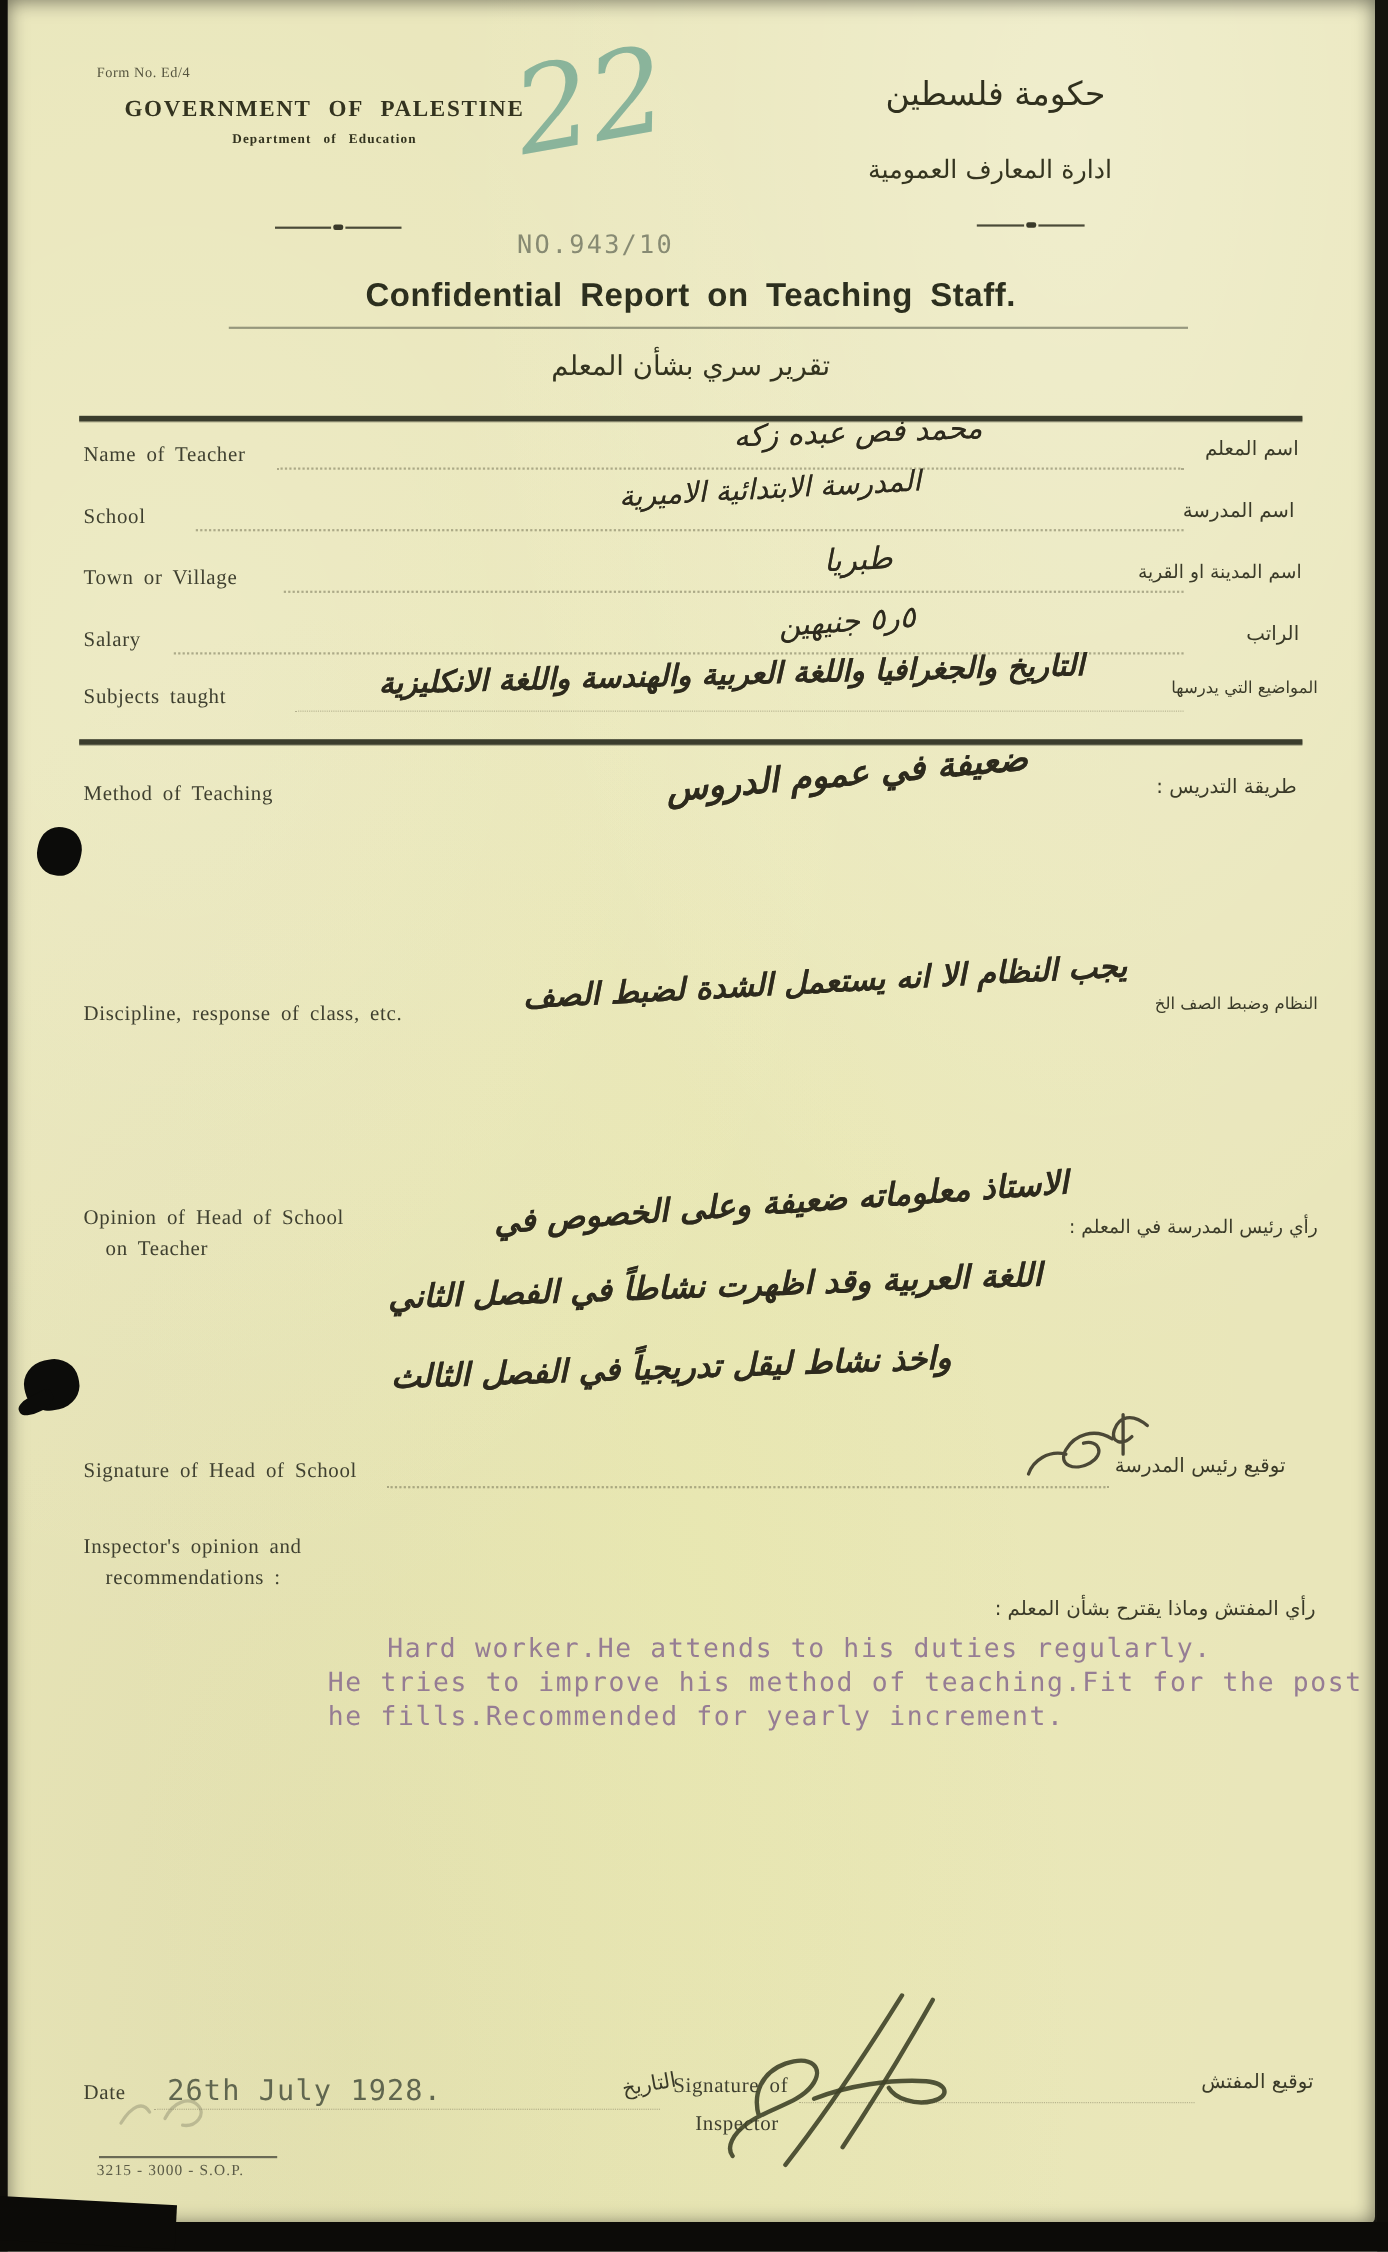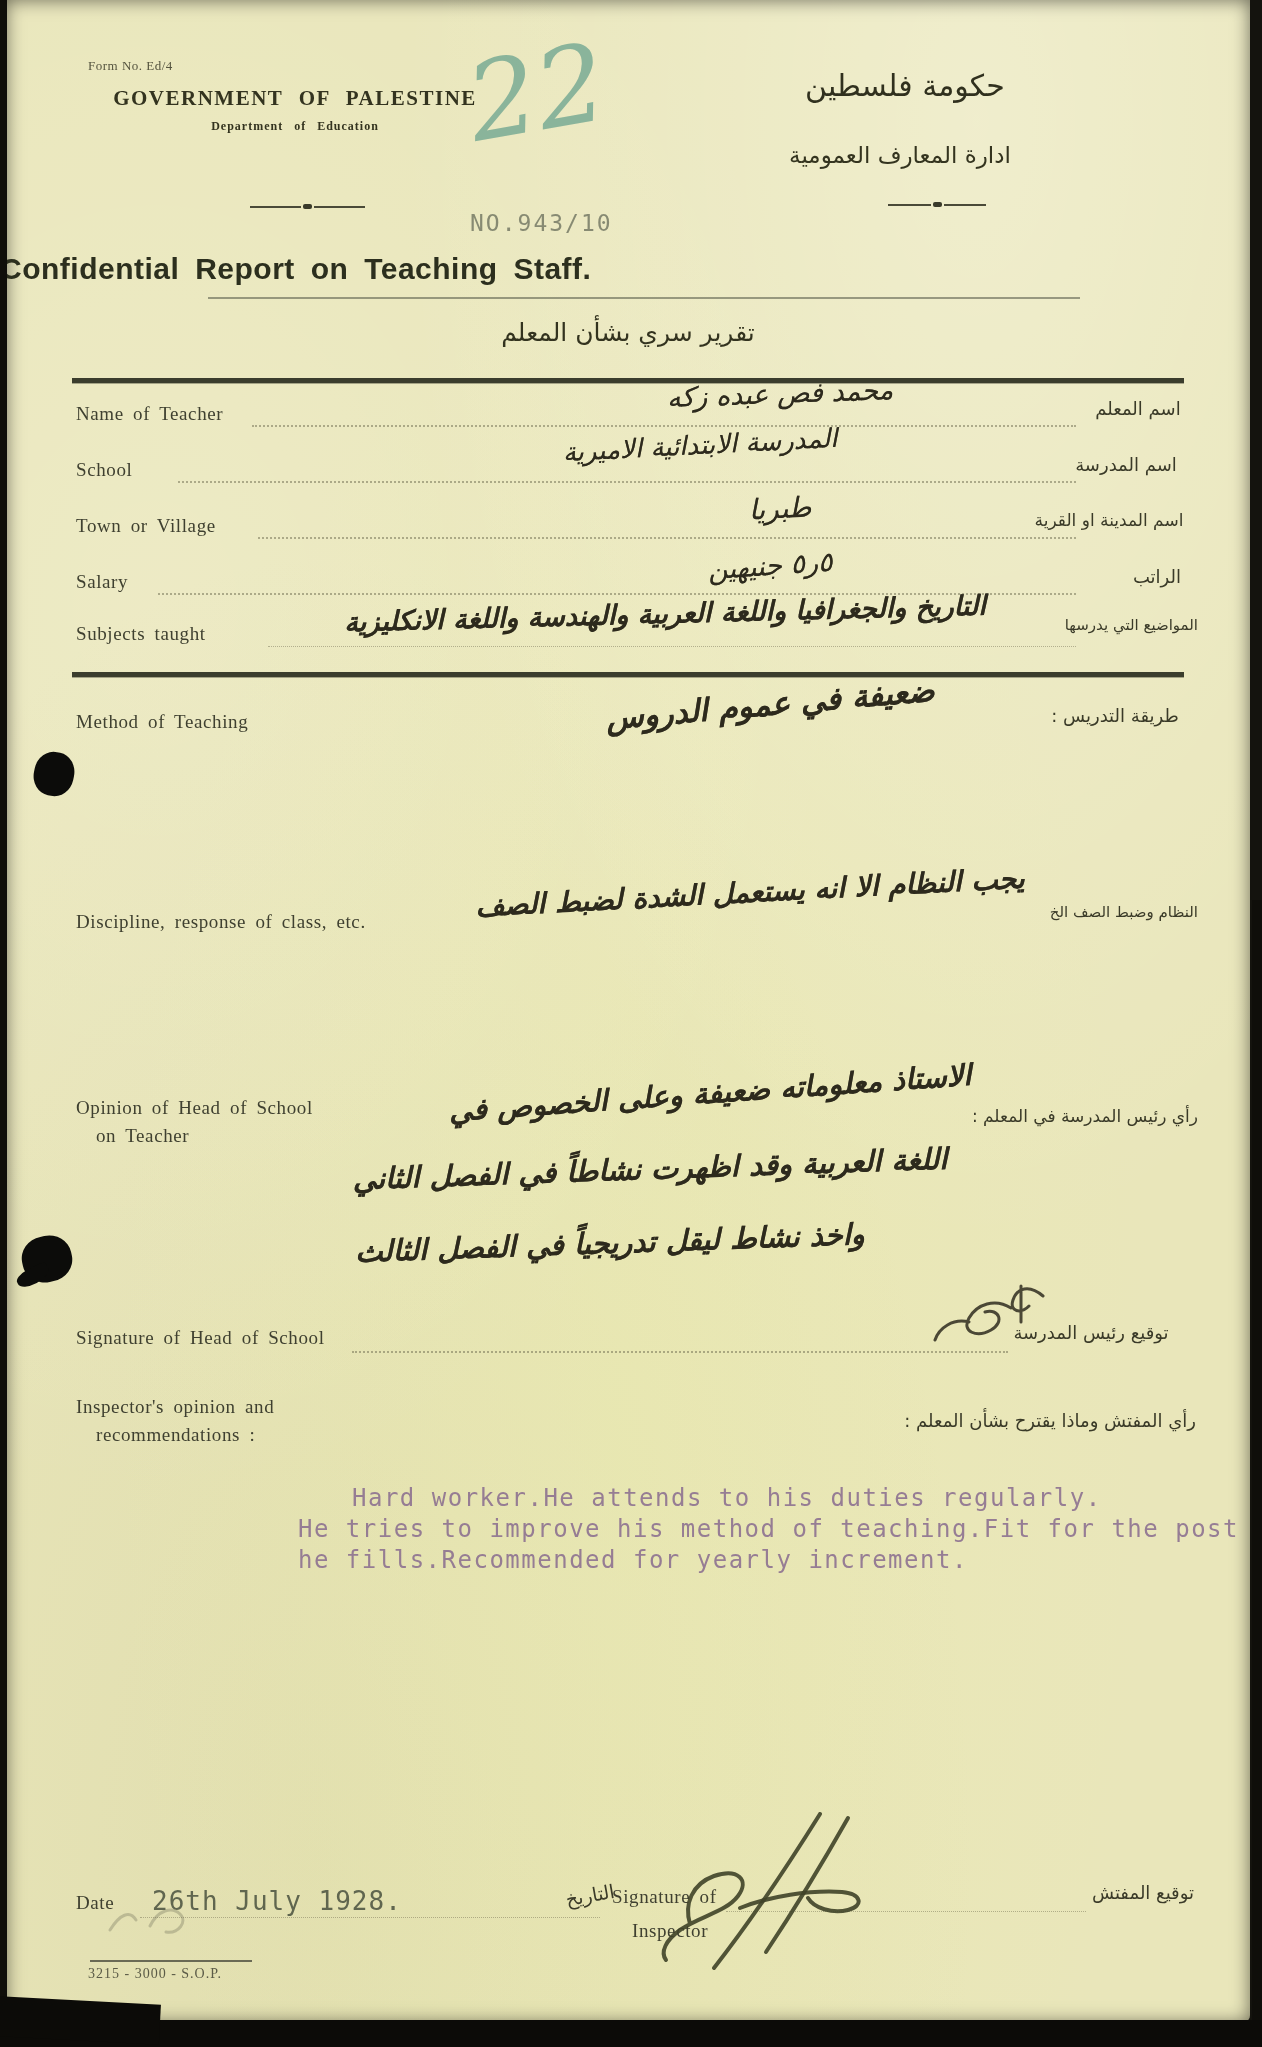--- a/index.html
+++ b/index.html
@@ -58,21 +58,21 @@
   <div class="abs dash-ornament" style="left:888px;top:202px;width:98px;">
     <span class="line"></span>
       <span class="mid"></span>
       <span class="line"></span>
   </div>
 
   <div class="abs" style="left:468px;top:30px;font-size:108px;color:rgba(100,160,140,.72);transform:rotate(-10deg);font-family:'DejaVu Serif',serif;font-style:italic;font-weight:300;">22</div>
 
   <div class="abs typed" style="left:470px;top:210px;font-size:23px;letter-spacing:2px;color:rgba(106,111,92,.78);">NO.943/10</div>
 
-  <div class="abs title" style="left:0;top:252px;width:1256px;">Confidential Report on Teaching Staff.</div>
+  <div class="abs title" style="left:0;top:252px;width:1256px;text-align:center;">Confidential Report on Teaching Staff.</div>
   <div class="abs" style="left:208px;top:297px;width:872px;height:2px;background:rgba(80,84,68,.55);"></div>
 
   <div class="abs ar" style="left:0;top:318px;width:1256px;text-align:center;font-size:25px;color:#33331f;">تقرير سري بشأن المعلم</div>
 
   <div class="abs rule-heavy" style="left:72px;top:378px;width:1112px;height:5px;"></div>
 
   <div class="abs en-label" style="left:76px;top:403px;">Name of Teacher</div>
   <div class="abs dotted" style="left:252px;top:424px;width:824px;"></div>
   <div class="abs hand" style="left:560px;top:378px;width:440px;text-align:center;font-size:27px;transform:rotate(-2deg);">محمد فص عبده زكه</div>
   <div class="abs ar ar-label" style="left:1080px;top:398px;width:116px;text-align:center;">اسم المعلم</div>
@@ -121,21 +121,21 @@
 
   <div class="abs en-label" style="left:76px;top:1327px;">Signature of Head of School</div>
   <div class="abs dotted" style="left:352px;top:1350px;width:656px;"></div>
   <div class="abs ar ar-label" style="left:1012px;top:1322px;width:158px;text-align:center;">توقيع رئيس المدرسة</div>
   <svg class="abs" style="left:925px;top:1278px;" width="130" height="82" viewBox="0 0 130 82">
     <path d="M118,18 C104,6 92,10 88,22 C84,34 96,36 104,28 M86,30 C70,20 52,26 44,40 C36,54 52,60 66,52 C80,44 74,30 60,34 M44,44 C28,40 14,50 10,62 M96,8 L96,44" fill="none" stroke="#2f2c1e" stroke-width="3" stroke-linecap="round" opacity=".85"></path>
   </svg>
 
   <div class="abs en-label" style="left:76px;top:1396px;">Inspector's opinion and</div>
   <div class="abs en-label" style="left:96px;top:1424px;">recommendations :</div>
-  <div class="abs ar ar-label" style="left:946px;top:1410px;width:250px;text-align:left;">رأي المفتش وماذا يقترح بشأن المعلم :</div>
+  <div class="abs ar ar-label" style="left:946px;top:1452px;width:250px;text-align:left;">رأي المفتش وماذا يقترح بشأن المعلم :</div>
 
   <div class="abs typed typed-purple" style="left:352px;top:1484px;">Hard worker.He attends to his duties regularly.</div>
   <div class="abs typed typed-purple" style="left:298px;top:1515px;">He tries to improve his method of teaching.Fit for the post</div>
   <div class="abs typed typed-purple" style="left:298px;top:1546px;">he fills.Recommended for yearly increment.</div>
 
   <div class="abs en-label" style="left:76px;top:1892px;">Date</div>
   <div class="abs dotted-faint" style="left:140px;top:1916px;width:460px;"></div>
   <div class="abs typed typed-grey" style="left:152px;top:1886px;font-size:26px;letter-spacing:1px;">26th July 1928.</div>
   <div class="abs ar ar-label" style="left:552px;top:1884px;width:76px;text-align:center;transform:rotate(-10deg);font-size:19px;">التاريخ</div>
 

